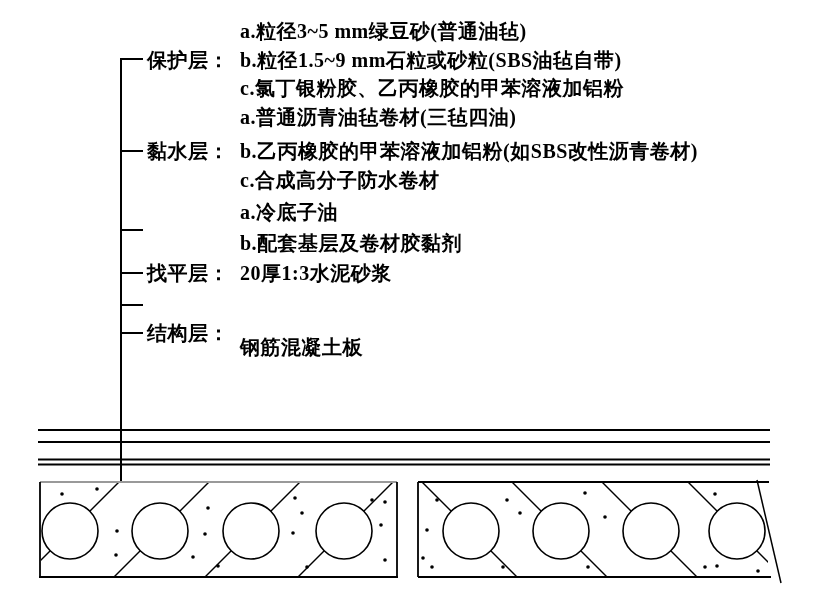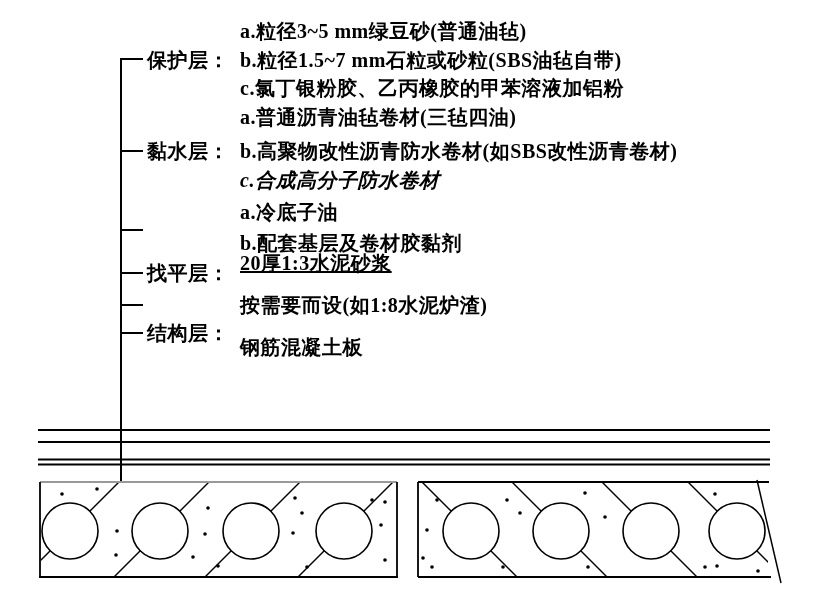--- a/index.html
+++ b/index.html
@@ -37,29 +37,28 @@
   <div class="tick" style="top:272px;"></div>
   <div class="tick" style="top:304px;"></div>
   <div class="tick" style="top:332px;"></div>
 
   <div class="lbl" style="top:46px;">保护层：</div>
   <div class="lbl" style="top:137px;">黏水层：</div>
   <div class="lbl" style="top:259px;">找平层：</div>
   <div class="lbl" style="top:319px;text-align:right;">结构层：</div>
 
   <div class="ln" style="top:17px;">a.粒径3~5 mm绿豆砂(普通油毡)</div>
-  <div class="ln" style="top:46px;">b.粒径1.5~7 mm石粒或砂粒(SBS油毡自带)</div>
+  <div class="ln" style="top:46px;">b.粒径1.5~9 mm石粒或砂粒(SBS油毡自带)</div>
   <div class="ln" style="top:103px;">a.普通沥青油毡卷材(三毡四油)</div>
   <div class="ln" style="top:74px;">c.氯丁银粉胶、乙丙橡胶的甲苯溶液加铝粉</div>
-  <div class="ln" style="top:137px;">b.高聚物改性沥青防水卷材(如SBS改性沥青卷材)</div>
-  <div class="ln" style="top:166px;font-style:italic;">c.合成高分子防水卷材</div>
+  <div class="ln" style="top:137px;">b.乙丙橡胶的甲苯溶液加铝粉(如SBS改性沥青卷材)</div>
+  <div class="ln" style="top:166px;">c.合成高分子防水卷材</div>
   <div class="ln" style="top:198px;">a.冷底子油</div>
   <div class="ln" style="top:229px;">b.配套基层及卷材胶黏剂</div>
-  <div class="ln" style="top:249px;text-decoration:underline;">20厚1:3水泥砂浆</div>
-  <div class="ln" style="top:291px;">按需要而设(如1:8水泥炉渣)</div>
+  <div class="ln" style="top:259px;">20厚1:3水泥砂浆</div>
   <div class="ln" style="top:333px;">钢筋混凝土板</div>
 
   <svg class="section" width="833" height="594" viewBox="0 0 833 594">
     <defs>
       <clipPath id="clipL">
           <rect x="41" y="483" width="355" height="93"></rect>
         </clipPath>
       <clipPath id="clipR">
           <rect x="419" y="483" width="349" height="93"></rect>
         </clipPath>

